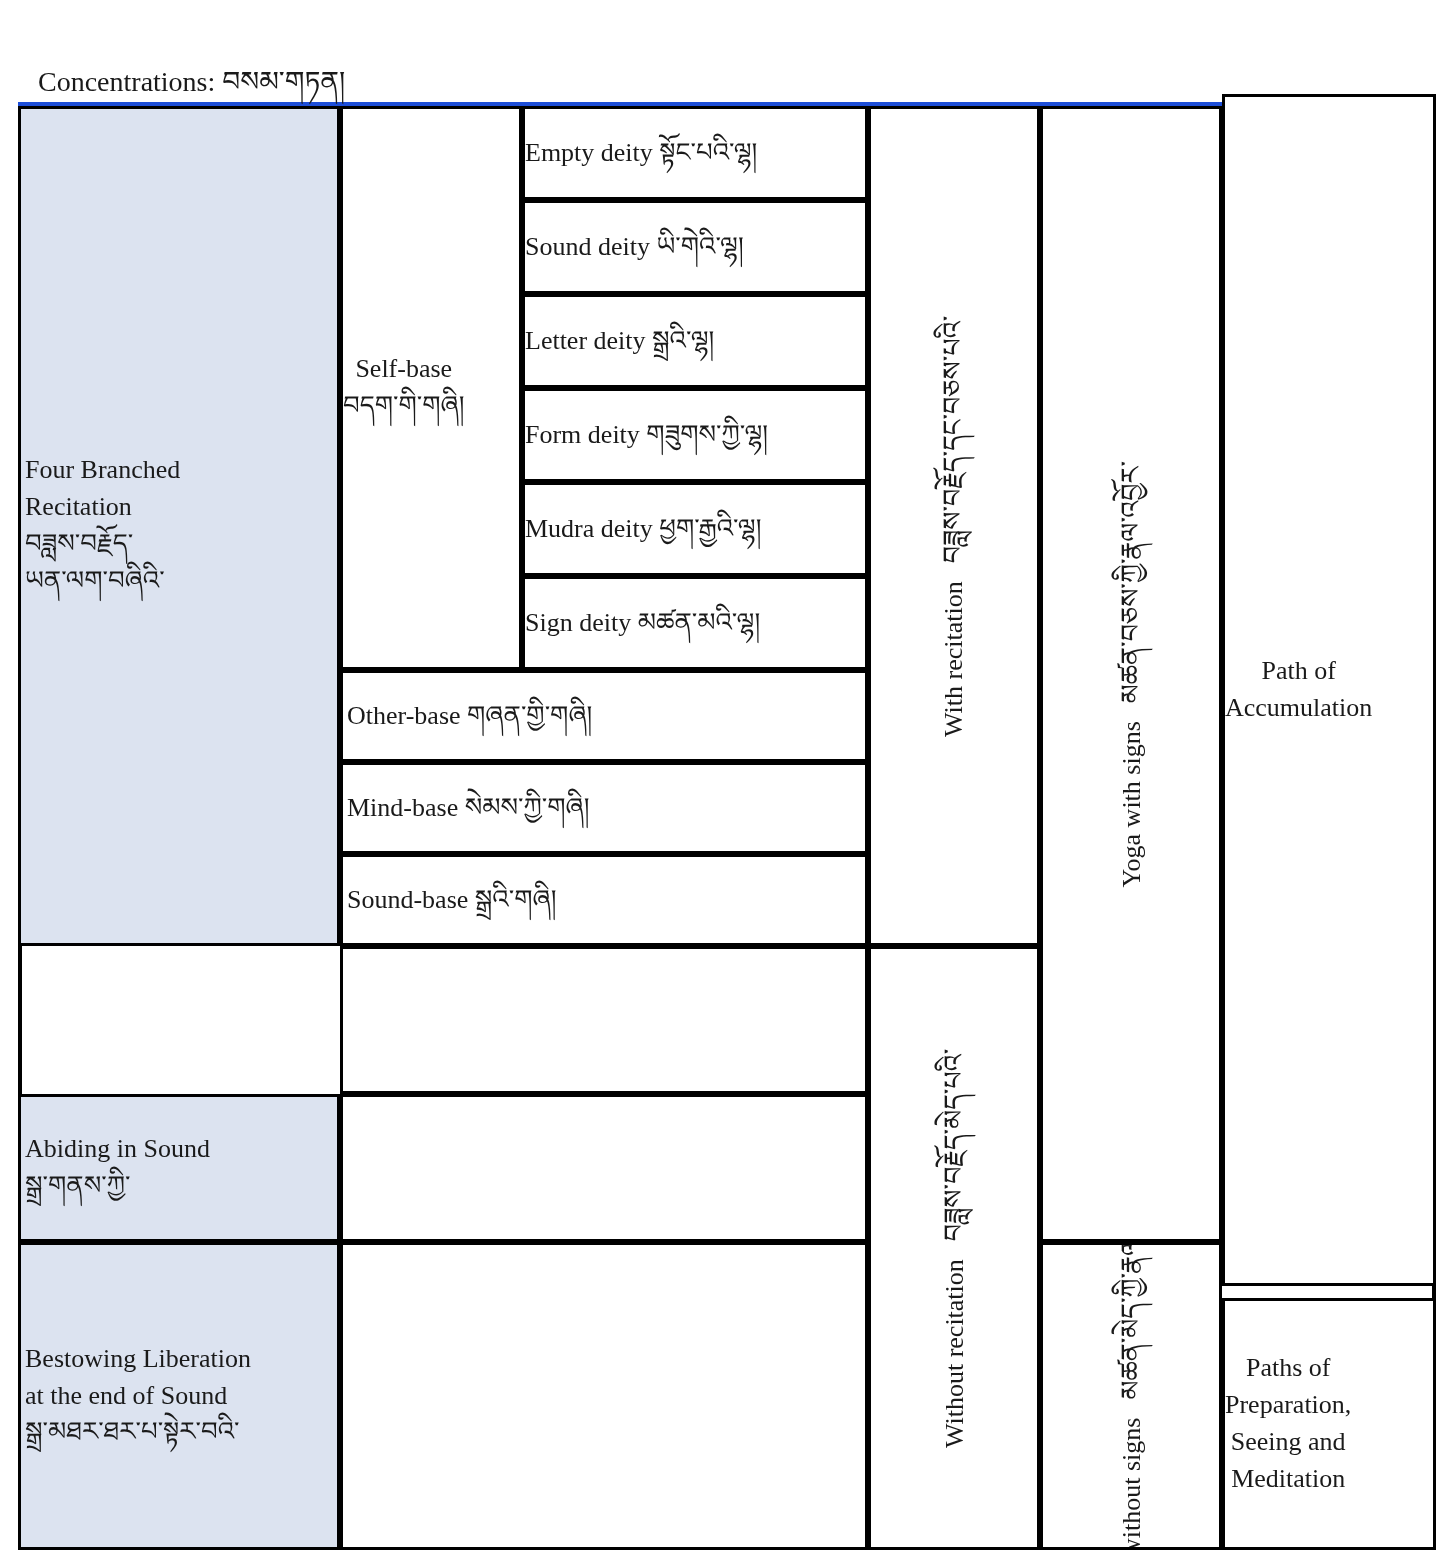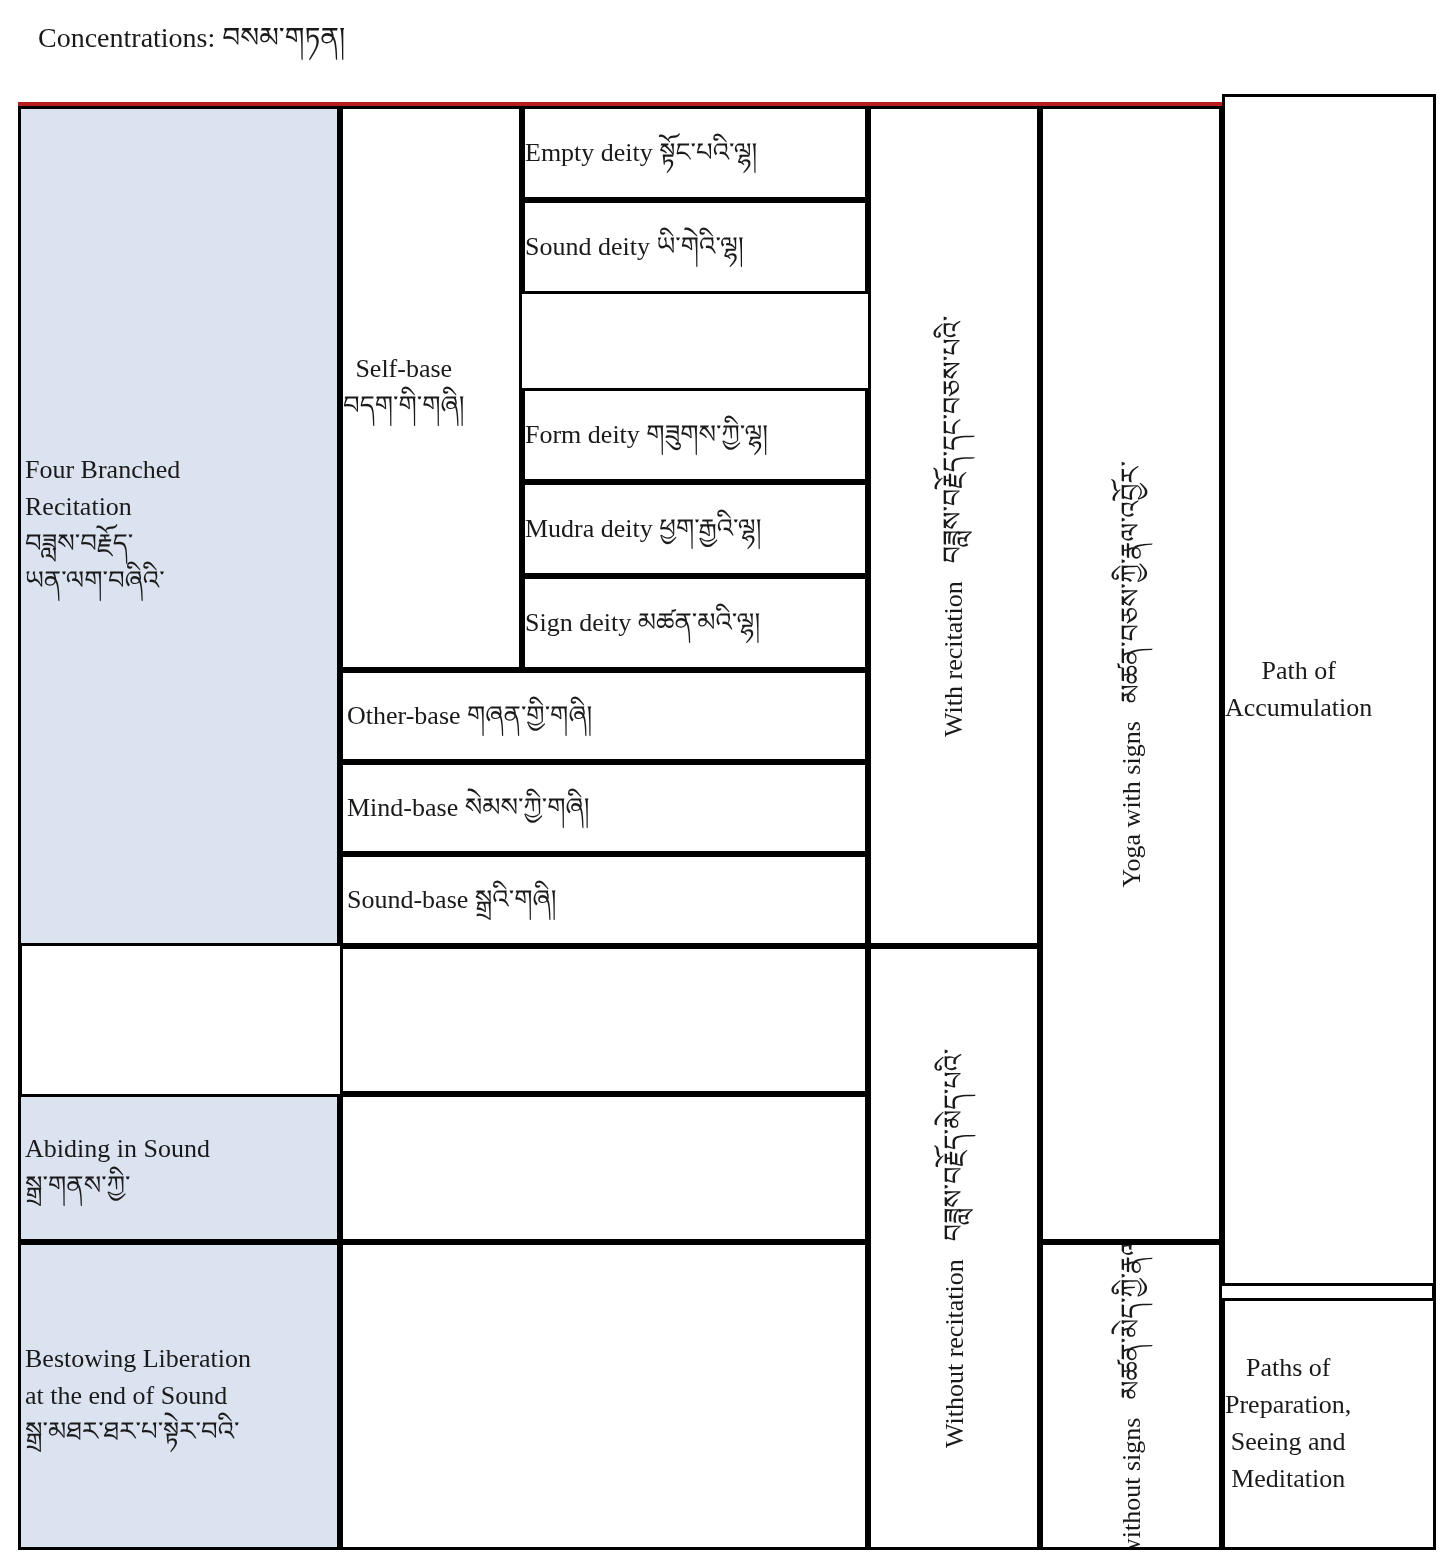--- a/index.html
+++ b/index.html
@@ -57,23 +57,23 @@
     line-height: 1.5;
   }
 
   
   #header-cell {
     position: absolute;
     left: 18px;
     top: 18px;
     width: 1418px;
     height: 88px;
-    border-bottom: 4px solid #b91c1c;
-    display: flex;
-    align-items: flex-start;
+    border-bottom: 4px solid #1d4ed8;
+    display: flex;
+    align-items: flex-end;
     padding-left: 20px;
     background: #ffffff;
   }
   #header-cell .txt { font-size: 28px; }
 
   
   .vcell {
     position: absolute;
     border: 3px solid #000000;
     background: #ffffff;
@@ -142,20 +142,23 @@
   <div class="cell" style="left:340px; top:946px; width:528px; height:148px;"></div>
   <div class="cell" style="left:340px; top:1094px; width:528px; height:148px;"></div>
   <div class="cell" style="left:340px; top:1242px; width:528px; height:308px;"></div>
 
   <div class="cell center" style="left:522px; top:106px; width:346px; height:94px;">
     <span class="txt c">Empty deity སྟོང་པའི་ལྷ།</span>
   </div>
   <div class="cell center" style="left:522px; top:200px; width:346px; height:94px;">
     <span class="txt c">Sound deity ཡི་གེའི་ལྷ།</span>
   </div>
+  <div class="cell center" style="left:522px; top:294px; width:346px; height:94px;">
+    <span class="txt c">Letter deity སྒྲའི་ལྷ།</span>
+  </div>
   <div class="cell center" style="left:522px; top:388px; width:346px; height:94px;">
     <span class="txt c">Form deity གཟུགས་ཀྱི་ལྷ།</span>
   </div>
   <div class="cell center" style="left:522px; top:482px; width:346px; height:94px;">
     <span class="txt c">Mudra deity ཕྱག་རྒྱའི་ལྷ།</span>
   </div>
   <div class="cell center" style="left:522px; top:576px; width:346px; height:94px;">
     <span class="txt c">Sign deity མཚན་མའི་ལྷ།</span>
   </div>
 

